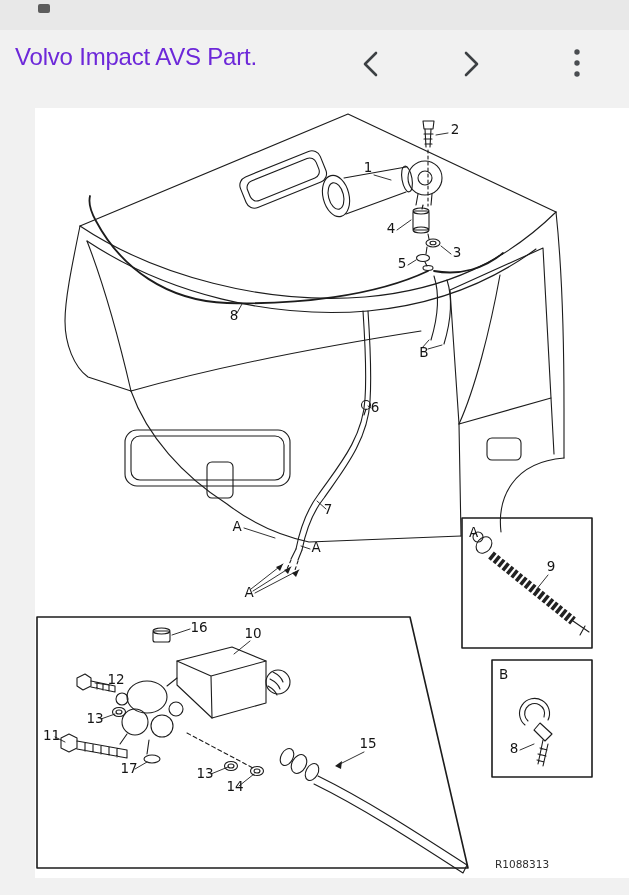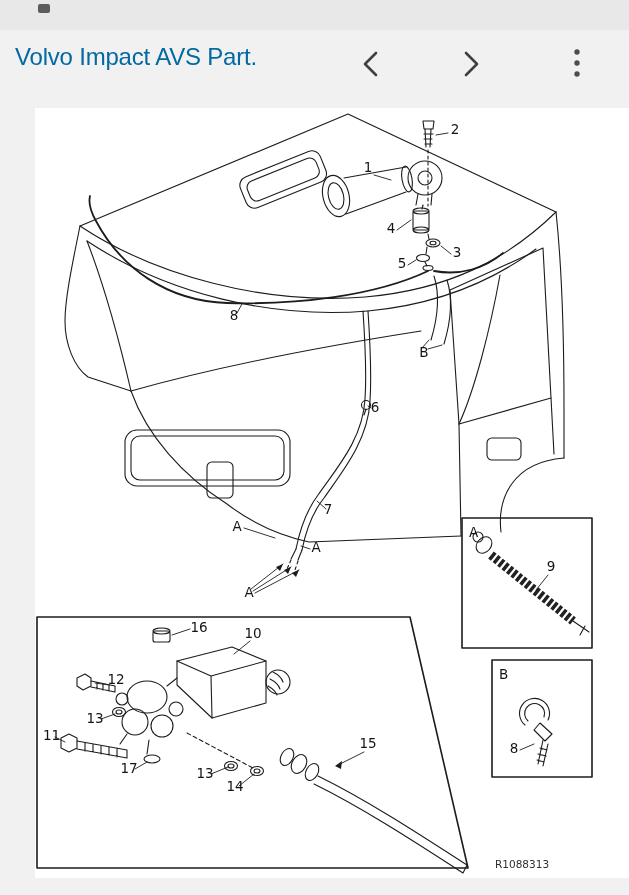--- a/index.html
+++ b/index.html
@@ -4,21 +4,21 @@
 <style>
   html,body{margin:0;padding:0;}
   body{
     width:629px;height:895px;position:relative;overflow:hidden;
     background:#f1f1f1;font-family:"Liberation Sans",sans-serif;
   }
   .status-strip{position:absolute;top:0;left:0;right:0;height:30px;background:#e8e8e8;}
   .status-glyph{position:absolute;top:4px;left:38px;width:12px;height:9px;background:#5c5c5c;border-radius:2px;}
   .app-header{position:absolute;top:30px;left:0;right:0;height:68px;background:transparent;}
   .app-title{
-    position:absolute;left:15px;top:13px;font-size:24px;color:#0369a1;
+    position:absolute;left:15px;top:13px;font-size:24px;color:#6d28d9;
     white-space:nowrap;letter-spacing:-0.2px;
   }
   .nav-btn{
     position:absolute;top:12px;width:44px;height:44px;display:flex;
     align-items:center;justify-content:center;cursor:pointer;background:transparent;border:0;padding:0;
   }
   .nav-prev{left:350px;}
   .nav-next{left:448px;}
   .kebab-btn{left:558px;width:38px;}
   .diagram-panel{

